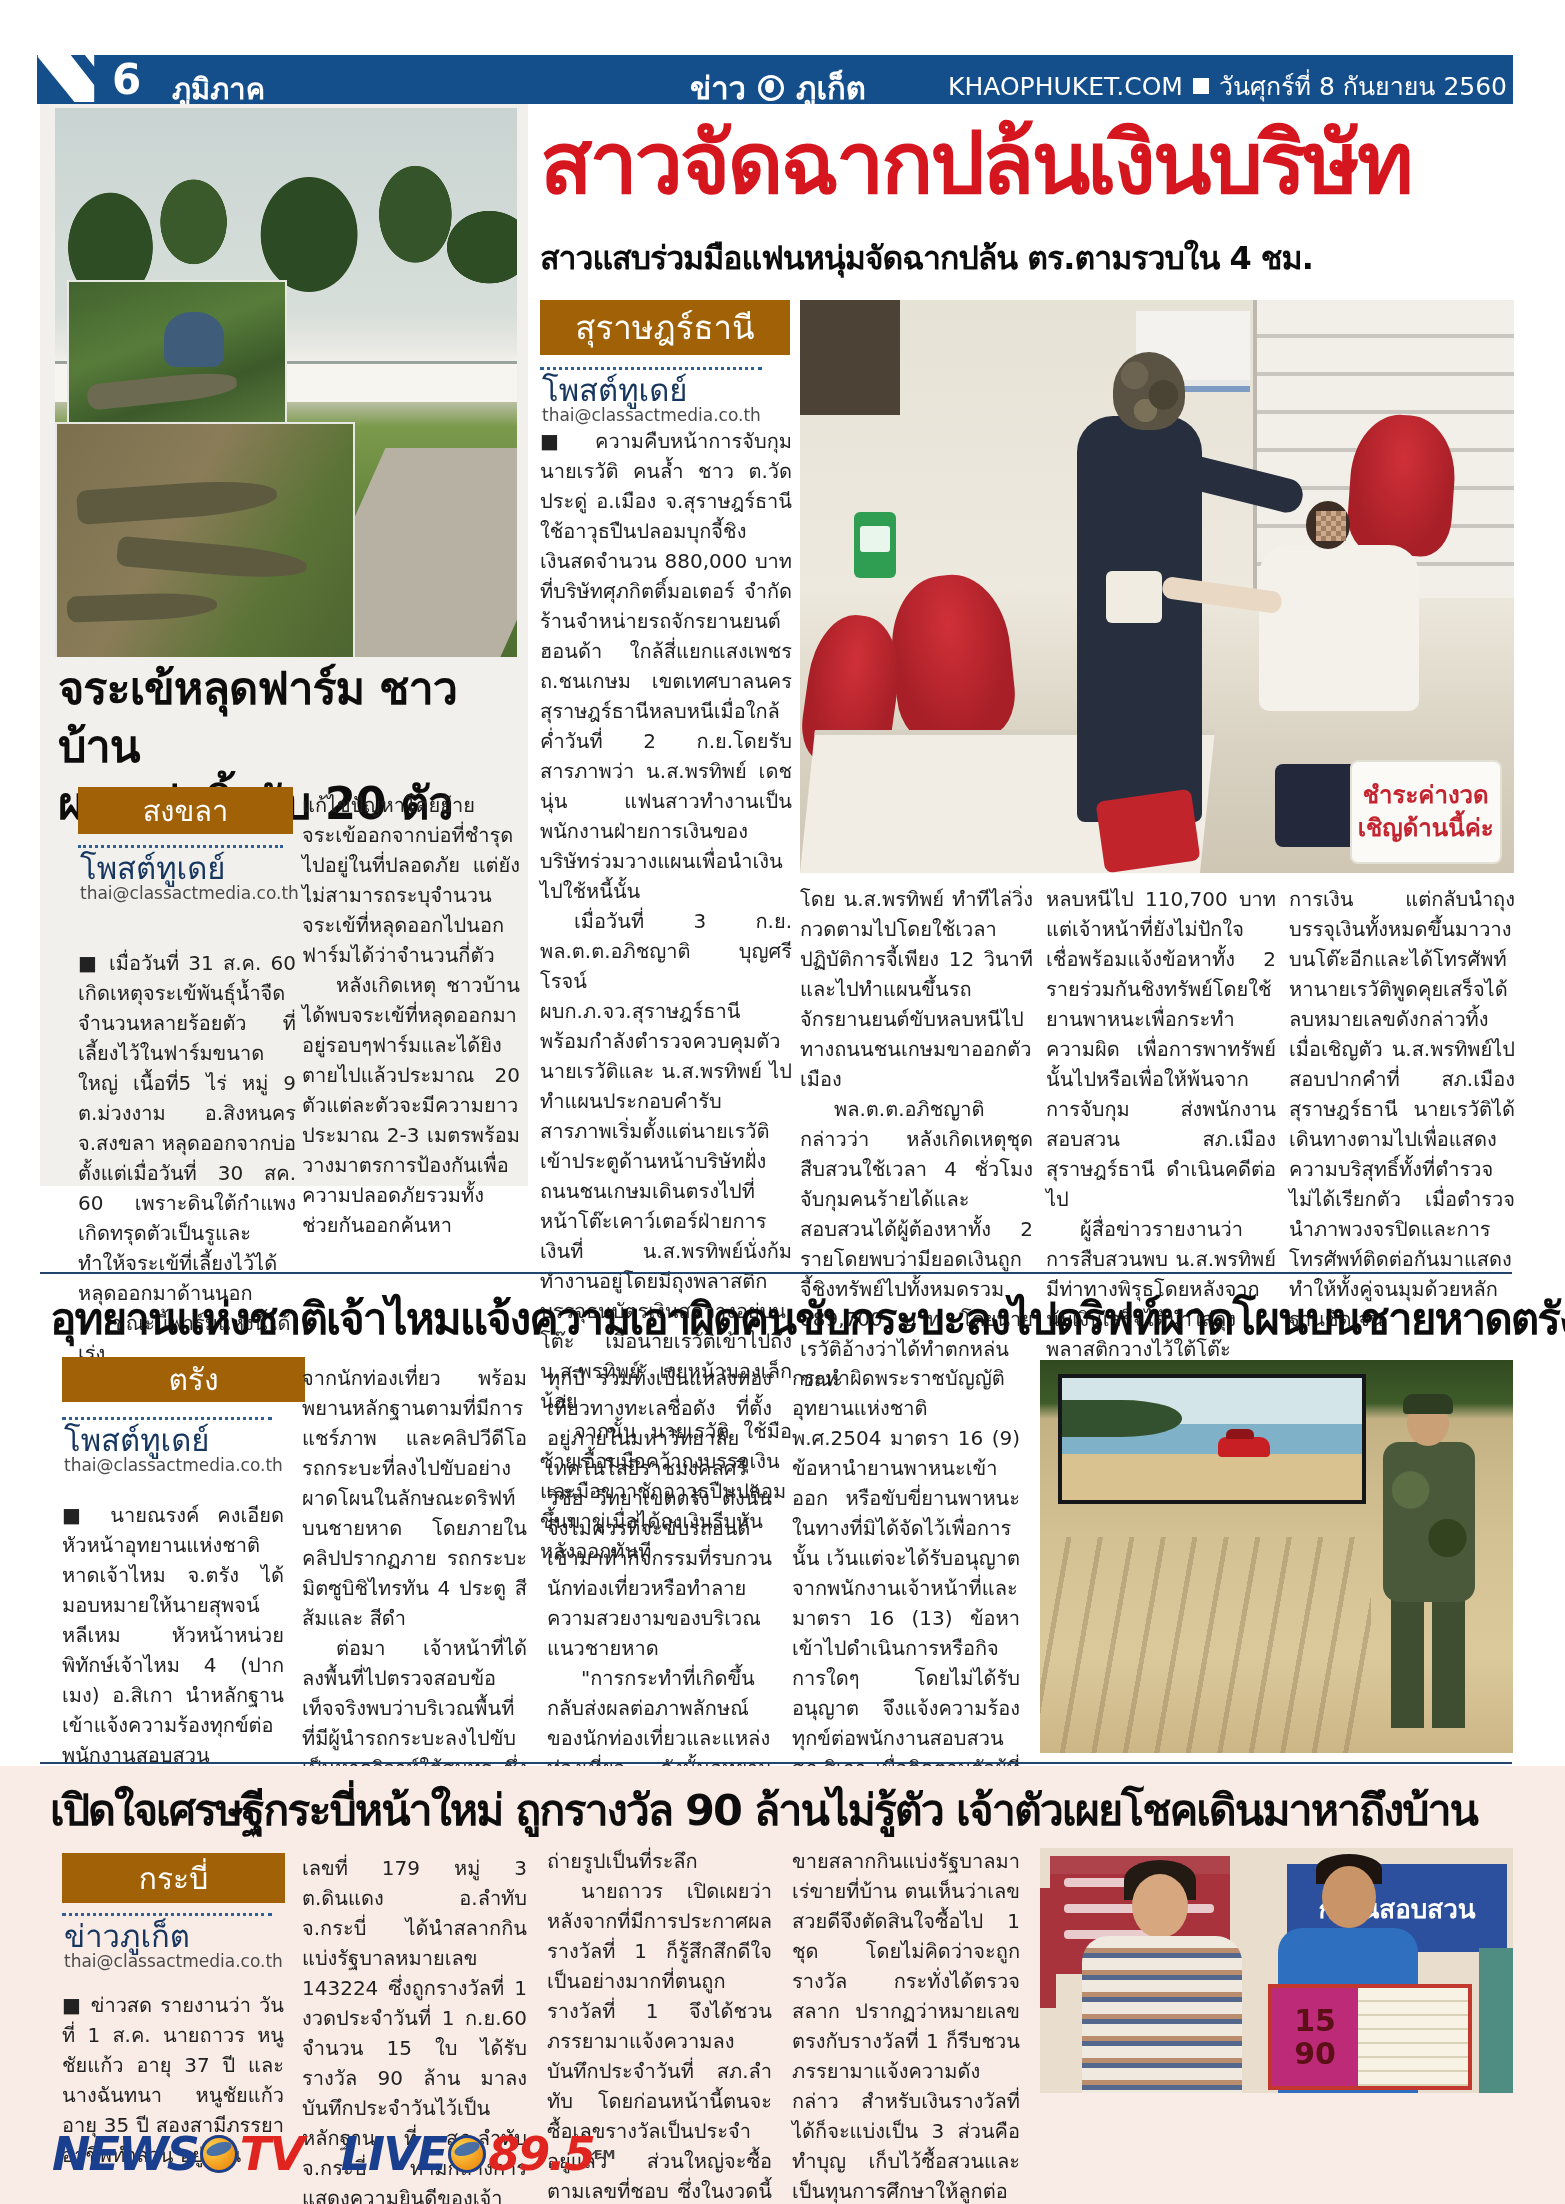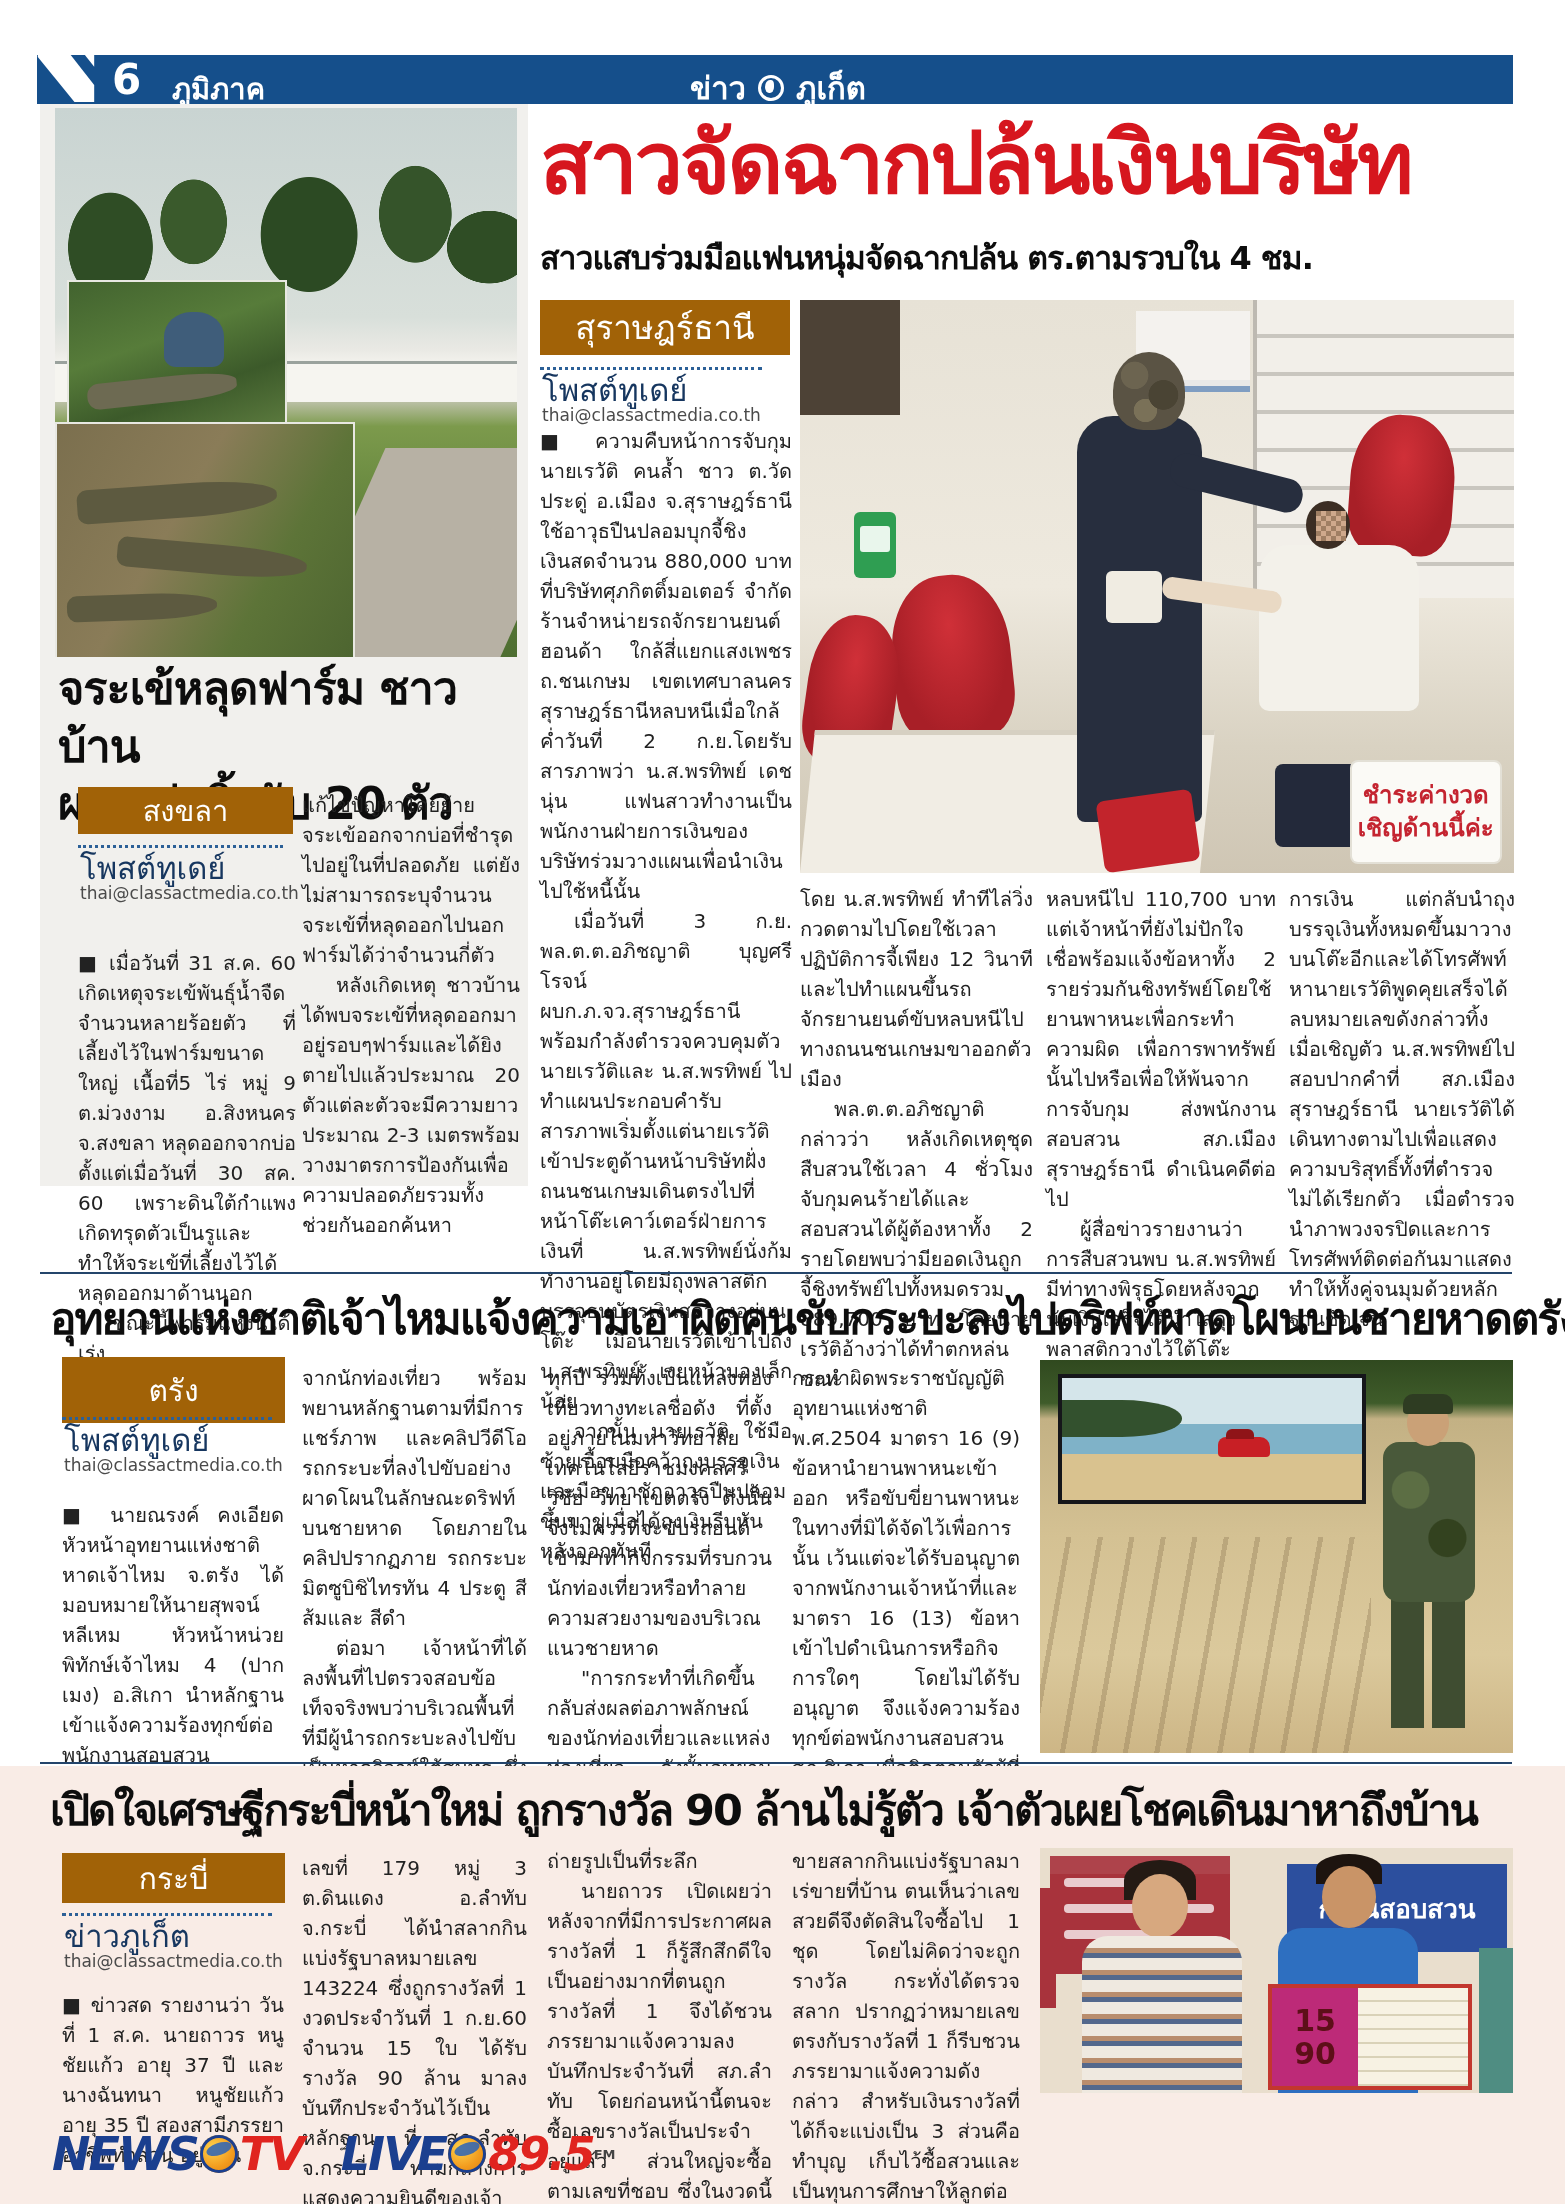--- a/index.html
+++ b/index.html
@@ -141,20 +141,25 @@
     <polygon points="0,0 15,0 40,32 40,44 26,44 0,12" fill="#ffffff"></polygon>
     <polygon points="25,0 40,0 40,19" fill="#ffffff"></polygon>
   </svg>
   <div class="hnum">6</div>
   <div class="hsec">ภูมิภาค</div>
   <div class="hmast">
     <span>ข่าว</span>
     <span class="mastglobe"></span>
     <span>ภูเก็ต</span>
   </div>
+  <div class="hdate">
+    <span>KHAOPHUKET.COM</span>
+    <span class="hsq"></span>
+    <span>วันศุกร์ที่ 8 กันยายน 2560</span>
+  </div>
 
   <div class="crocpanel">
     <div class="crocphoto">
       <div class="trees"></div>
       <div class="wallband"></div>
       <div class="pathway"></div>
       <div class="inset1">
         <div class="person"></div>
         <div class="croc"></div>
       </div>
@@ -235,21 +240,21 @@
       <p class="para">หลบหนีไป 110,700 บาท แต่เจ้าหน้าที่ยังไม่ปักใจเชื่อพร้อมแจ้งข้อหาทั้ง 2 รายร่วมกันชิงทรัพย์โดยใช้ยานพาหนะเพื่อกระทำความผิด เพื่อการพาทรัพย์นั้นไปหรือเพื่อให้พ้นจากการจับกุม ส่งพนักงานสอบสวน สภ.เมืองสุราษฎร์ธานี ดำเนินคดีต่อไป</p>
       <p class="para">ผู้สื่อข่าวรายงานว่า การสืบสวนพบ น.ส.พรทิพย์ มีท่าทางพิรุธโดยหลังจากนับเงินเสร็จได้นำใส่ถุงพลาสติกวางไว้ใต้โต๊ะเคาน์เตอร์</p>
     </div>
   <div class="col" style="left:1289px;top:884px;width:226px;">
       <p class="para">การเงิน แต่กลับนำถุงบรรจุเงินทั้งหมดขึ้นมาวางบนโต๊ะอีกและได้โทรศัพท์หานายเรวัติพูดคุยเสร็จได้ลบหมายเลขดังกล่าวทิ้ง เมื่อเชิญตัว น.ส.พรทิพย์ไปสอบปากคำที่ สภ.เมืองสุราษฎร์ธานี นายเรวัติได้เดินทางตามไปเพื่อแสดงความบริสุทธิ์ทั้งที่ตำรวจไม่ได้เรียกตัว เมื่อตำรวจนำภาพวงจรปิดและการโทรศัพท์ติดต่อกันมาแสดงทำให้ทั้งคู่จนมุมด้วยหลักฐานชัดเจน</p>
     </div>
 
   <div class="rule" style="left:40px;top:1272px;width:1472px;"></div>
 
   <div class="hl tranghl">อุทยานแห่งชาติเจ้าไหมแจ้งความเอาผิดคนขับกระบะลงไปดริฟท์ผาดโผนบนชายหาดตรัง</div>
-  <div class="tag" style="left:62px;top:1357px;width:223px;height:66px;font-size:30px;">ตรัง</div>
+  <div class="tag" style="left:62px;top:1357px;width:223px;height:45px;font-size:30px;padding-left:20px;">ตรัง</div>
   <div class="dotted" style="left:62px;top:1417px;width:210px;"></div>
   <div class="byline" style="left:64px;top:1427px;">
     <div class="bn">โพสต์ทูเดย์</div>
     <div class="be">thai@classactmedia.co.th</div>
   </div>
   <div class="col" style="left:62px;top:1500px;width:222px;">
       <p class="para">■ นายณรงค์ คงเอียด หัวหน้าอุทยานแห่งชาติหาดเจ้าไหม จ.ตรัง ได้มอบหมายให้นายสุพจน์ หลีเหม หัวหน้าหน่วยพิทักษ์เจ้าไหม 4 (ปากเมง) อ.สิเกา นำหลักฐานเข้าแจ้งความร้องทุกข์ต่อพนักงานสอบสวน สภ.สิเกา จ.ตรัง หลังจากได้รับร้องเรียน</p>
     </div>
   <div class="col" style="left:302px;top:1363px;width:225px;">
       <p class="para">จากนักท่องเที่ยว พร้อมพยานหลักฐานตามที่มีการแชร์ภาพ และคลิปวีดีโอ รถกระบะที่ลงไปขับอย่างผาดโผนในลักษณะดริฟท์บนชายหาด โดยภายในคลิปปรากฏภาย รถกระบะมิตซูบิชิไทรทัน 4 ประตู สีส้มและ สีดำ</p>

